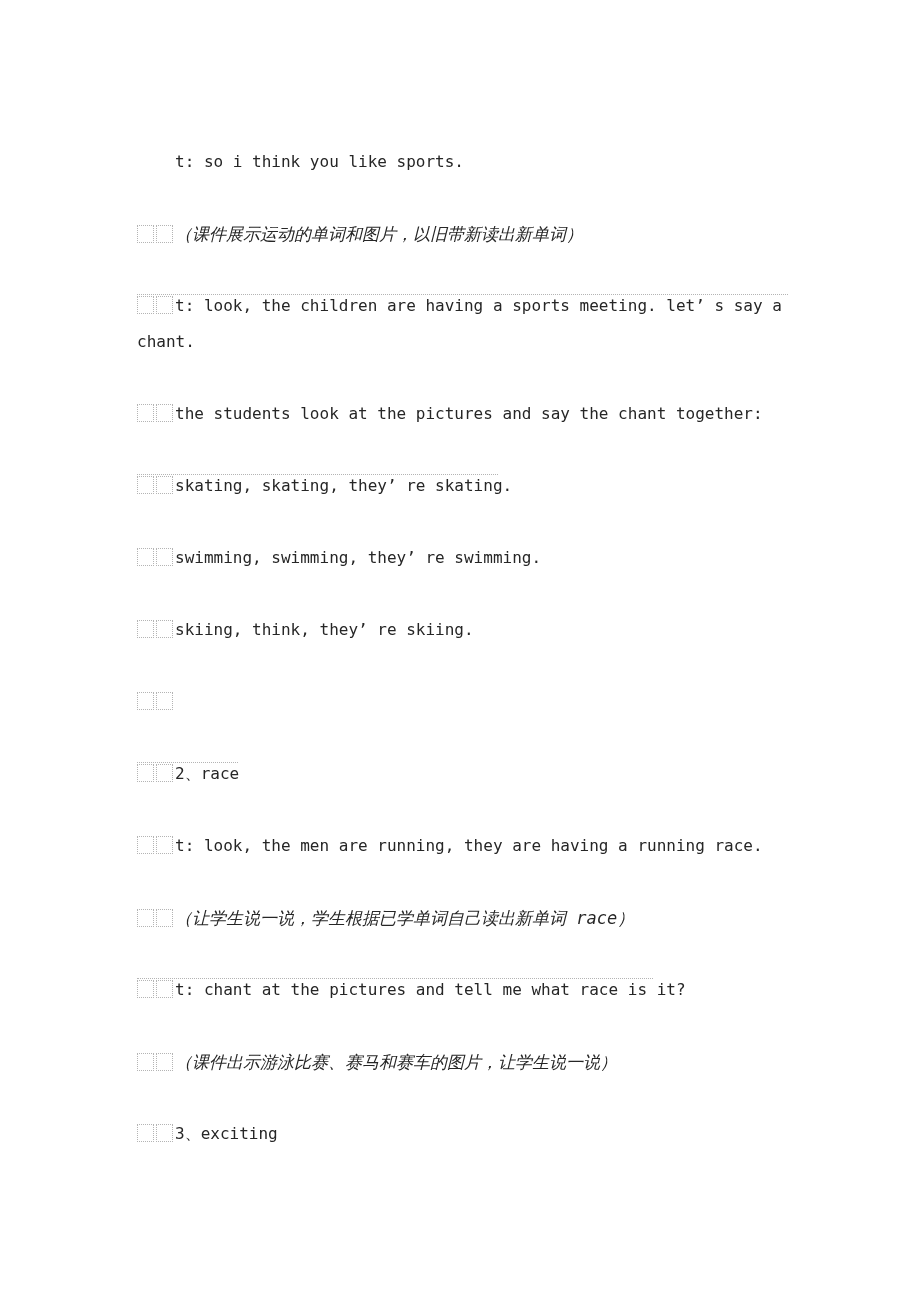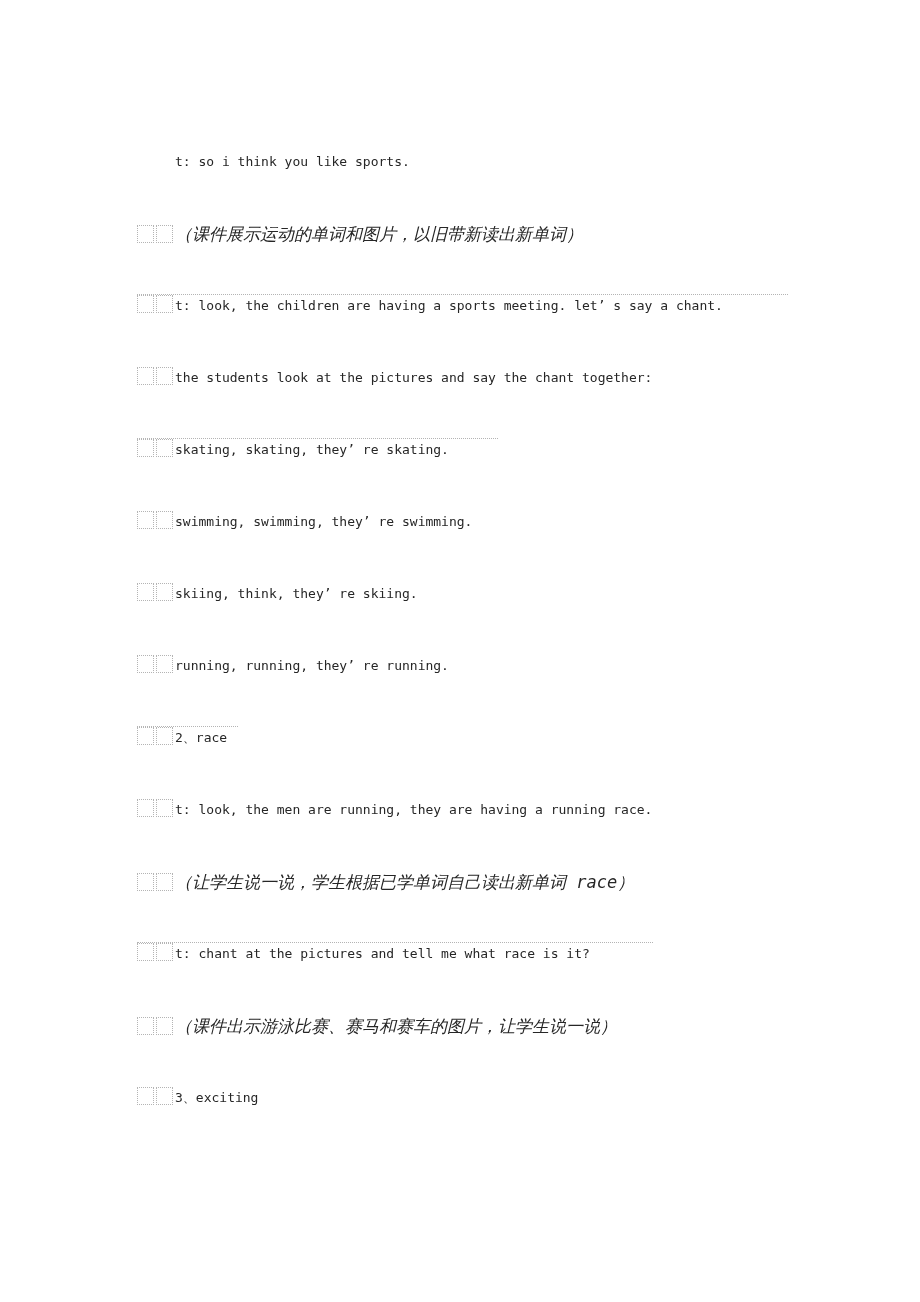--- a/index.html
+++ b/index.html
@@ -20,21 +20,21 @@
     height: 1302px;
     background: #ffffff;
   }
   .doc-body {
     padding: 144px 123px 0 137px; 
   }
   p.para {
     position: relative;
     margin: 0 0 36px 0;
     line-height: 36px;
-    font-size: 13px;
+    font-size: 16px;
     white-space: normal;
     word-spacing: normal;
   }
   p.para.zh {
     font-size: 17px;
     font-style: italic;
   }
   
   .imark {
     display: inline-block;
@@ -91,21 +91,21 @@
 
     <p class="para en">
       <span class="imark"></span><span class="imark"></span><span class="ptext">swimming, swimming, they’ re swimming.</span>
     </p>
 
     <p class="para en">
       <span class="imark"></span><span class="imark"></span><span class="ptext">skiing, think, they’ re skiing.</span>
     </p>
 
     <p class="para en">
-      <span class="imark"></span><span class="imark"></span><span class="ptext">running, running, they’ re running.</span>
+      <span class="imark"></span><span class="imark"></span>
     </p>
 
     <p class="para en">
       <span class="overline w101"></span>
       <span class="imark"></span><span class="imark"></span><span class="ptext">2、race</span>
     </p>
 
     <p class="para en">
       <span class="imark"></span><span class="imark"></span><span class="ptext">t: look, the men are running, they are having a running race.</span>
     </p>

